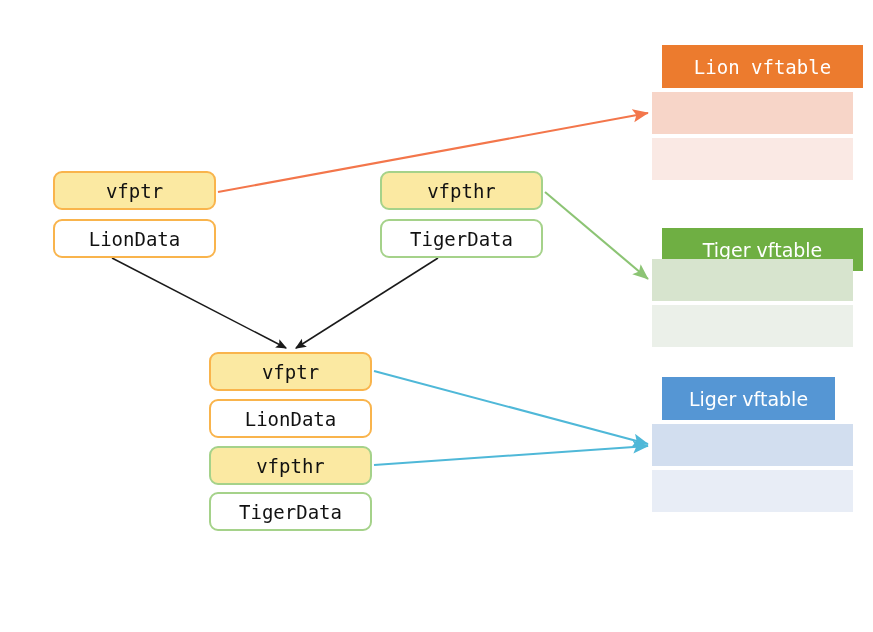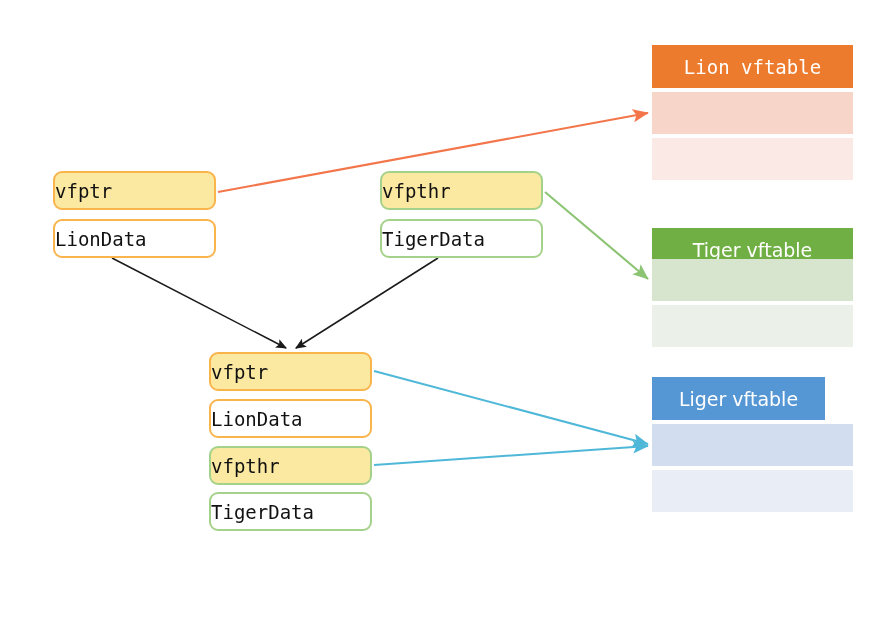--- a/index.html
+++ b/index.html
@@ -8,41 +8,42 @@
     background:#ffffff;
     font-family:"DejaVu Sans Mono", monospace;
     overflow:hidden;
   }
   #canvas{position:relative;width:873px;height:632px;}
 
   
   .obj-box{
     position:absolute;
     box-sizing:border-box;
-    display:flex;align-items:center;
+    display:flex;align-items:center;justify-content:center;
     border-radius:9px;
     border:2.5px solid #000;
     background:#ffffff;
     font-family:"DejaVu Sans Mono","Liberation Mono",monospace;
     font-size:19px;
     color:#111111;
     letter-spacing:0px;
     white-space:nowrap;
   }
   .b-orange{border-color:#F9B44C;}
   .b-green {border-color:#A5D28A;}
   .b-blue  {border-color:#6DC1E0;}
   .fill-yellow{background:#FBE9A2;}
 
   
   .vt{position:absolute;}
   .vt-head{
     position:absolute;box-sizing:border-box;
     display:flex;align-items:center;justify-content:center;
     color:#ffffff;
+    margin-left:10px;
   }
   .vt-head.mono{font-family:"DejaVu Sans Mono","Liberation Mono",monospace;font-size:19px;}
   .vt-head.sans{font-family:"DejaVu Sans","Liberation Sans",sans-serif;font-size:19px;}
   .vt-row{position:absolute;box-sizing:border-box;}
 
   svg.arrows{position:absolute;left:0;top:0;width:873px;height:632px;overflow:visible;}
 </style>
 </head>
 <body>
 

